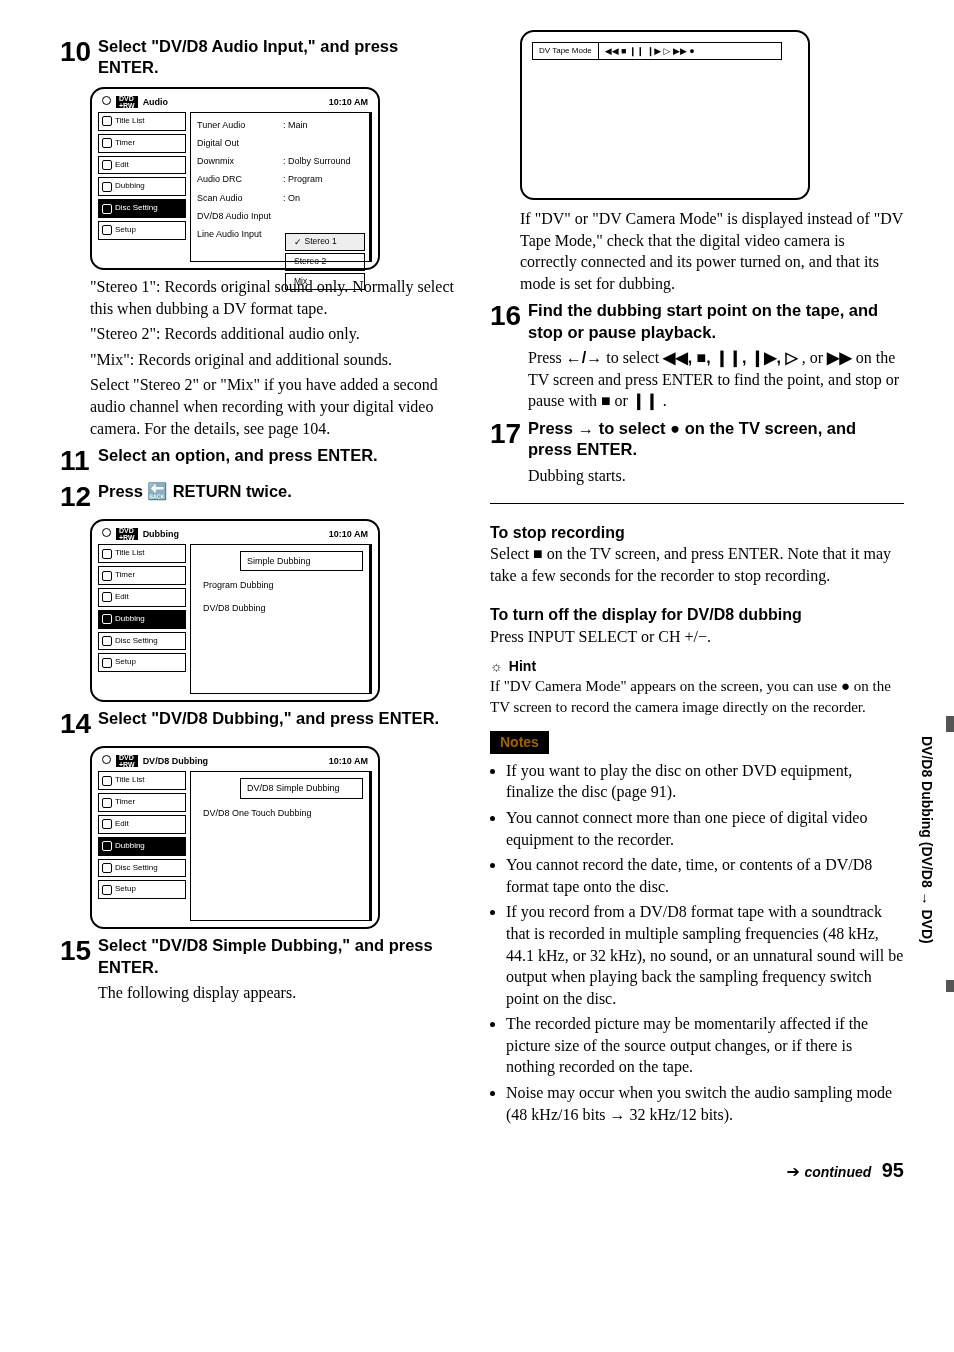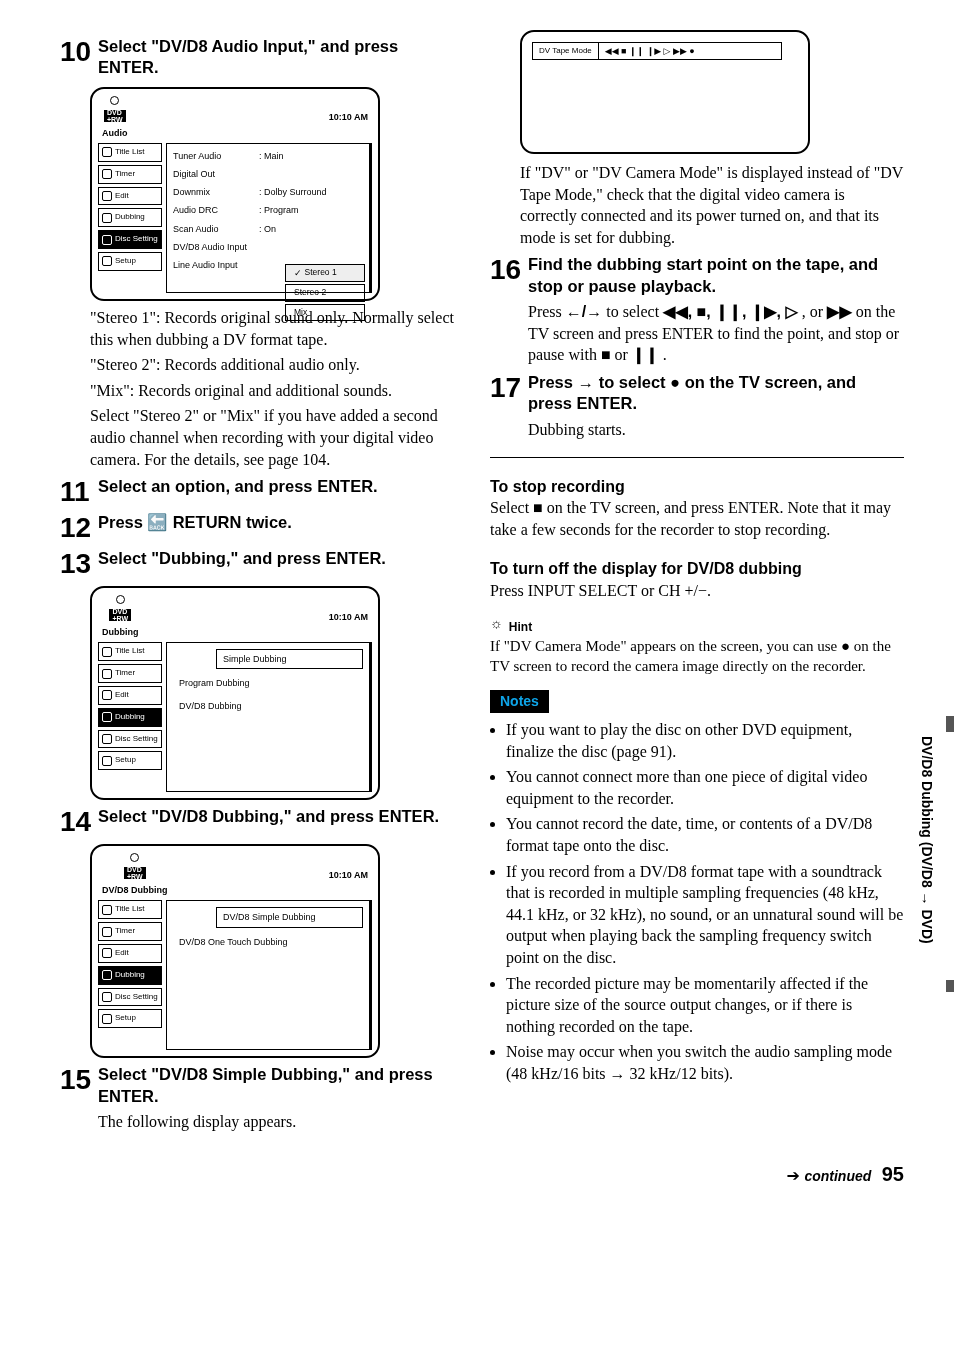--- a/index.html
+++ b/index.html
@@ -53,40 +53,40 @@
     flex-direction: column;
   }
   .screen-header {
     display: flex;
     align-items: center;
     justify-content: space-between;
     padding: 1px 4px 4px 4px;
     font-weight: bold;
     font-size: 9px;
   }
-  .screen-header .left { display:flex; align-items:center; gap:5px;flex-direction:column; }
+  .screen-header .left { display:flex; align-items:flex-start; gap:5px; }
   .dvd-rw {
     border: 1px solid #000;
     font-size: 7px;
     padding: 0 2px;
     line-height: 1;
     height: 12px;
     display:inline-flex;
     flex-direction:column;
     justify-content:center;
     background:#000;
     color:#fff;
   }
   .rec-dot {
     width: 9px; height:9px; border-radius:50%; border:1.5px solid #000;
     display:inline-block;
   }
   .screen-body { display: flex; gap: 4px; }
   .sidebar {
-    width: 64px;
+    width: 88px;
     display:flex;
     flex-direction:column;
     gap: 3px;
   }
   .sidebar-item {
     border: 1px solid #000;
     padding: 3px 3px;
     display:flex;
     align-items:center;
     gap: 3px;
@@ -132,21 +132,21 @@
   .listing-box {
     border: 1px solid #000;
     padding: 3px 6px;
     font-size: 9px;
     margin-left: 43px;
   }
   .screen-blank {
     border: 2px solid #000;
     border-radius: 14px;
     width: 290px;
-    height: 124px;
+    height: 170px;
     margin: 0 0 8px 30px;
     font-family: Arial, Helvetica, sans-serif;
     font-size: 8.5px;
     padding: 8px;
   }
   .tape-bar {
     display:flex;
     align-items:stretch;
     border: 1px solid #000;
     height: 18px;
@@ -170,25 +170,25 @@
   .subhead {
     font-family: Arial, Helvetica, sans-serif;
     font-weight: bold;
     font-size: 16px;
     margin-top: 18px;
   }
   .hint-row { display:flex; align-items:center; gap:6px; margin-top:10px; font-family: Arial, Helvetica, sans-serif; }
   .hint-icon {
     font-size: 14px;
   }
-  .hint-label { font-weight: bold; font-size: 12px; margin-top: 8px; }
+  .hint-label { font-weight: bold; font-size: 14px; }
   .notes-badge {
     display:inline-block;
     background:#000;
-    color:#0ea5e9;
+    color:#a16207;
     font-family: Arial, Helvetica, sans-serif;
     font-weight:bold;
     font-size: 14px;
     padding: 2px 10px;
     margin-top: 14px;
   }
   ul.notes { margin: 6px 0 0 0; padding-left: 16px; }
   ul.notes li { margin-bottom: 4px; }
   .side-tab {
     position: absolute;
@@ -342,26 +342,20 @@
         </div>
     </div>
 
     <div class="step">
       <div class="step-num">12</div>
       <div class="step-body">
           <div class="step-title">Press 🔙 RETURN twice.</div>
         </div>
     </div>
 
-    <div class="step">
-      <div class="step-num">13</div>
-      <div class="step-body">
-          <div class="step-title">Select "Dubbing," and press ENTER.</div>
-        </div>
-    </div>
 
     <div class="screen">
       <div class="screen-header">
         <span class="left">
           <span class="rec-dot"></span>
           <span class="dvd-rw">DVD<br>+RW</span>
           <span>Dubbing</span>
         </span>
         <span>10:10 AM</span>
       </div>

